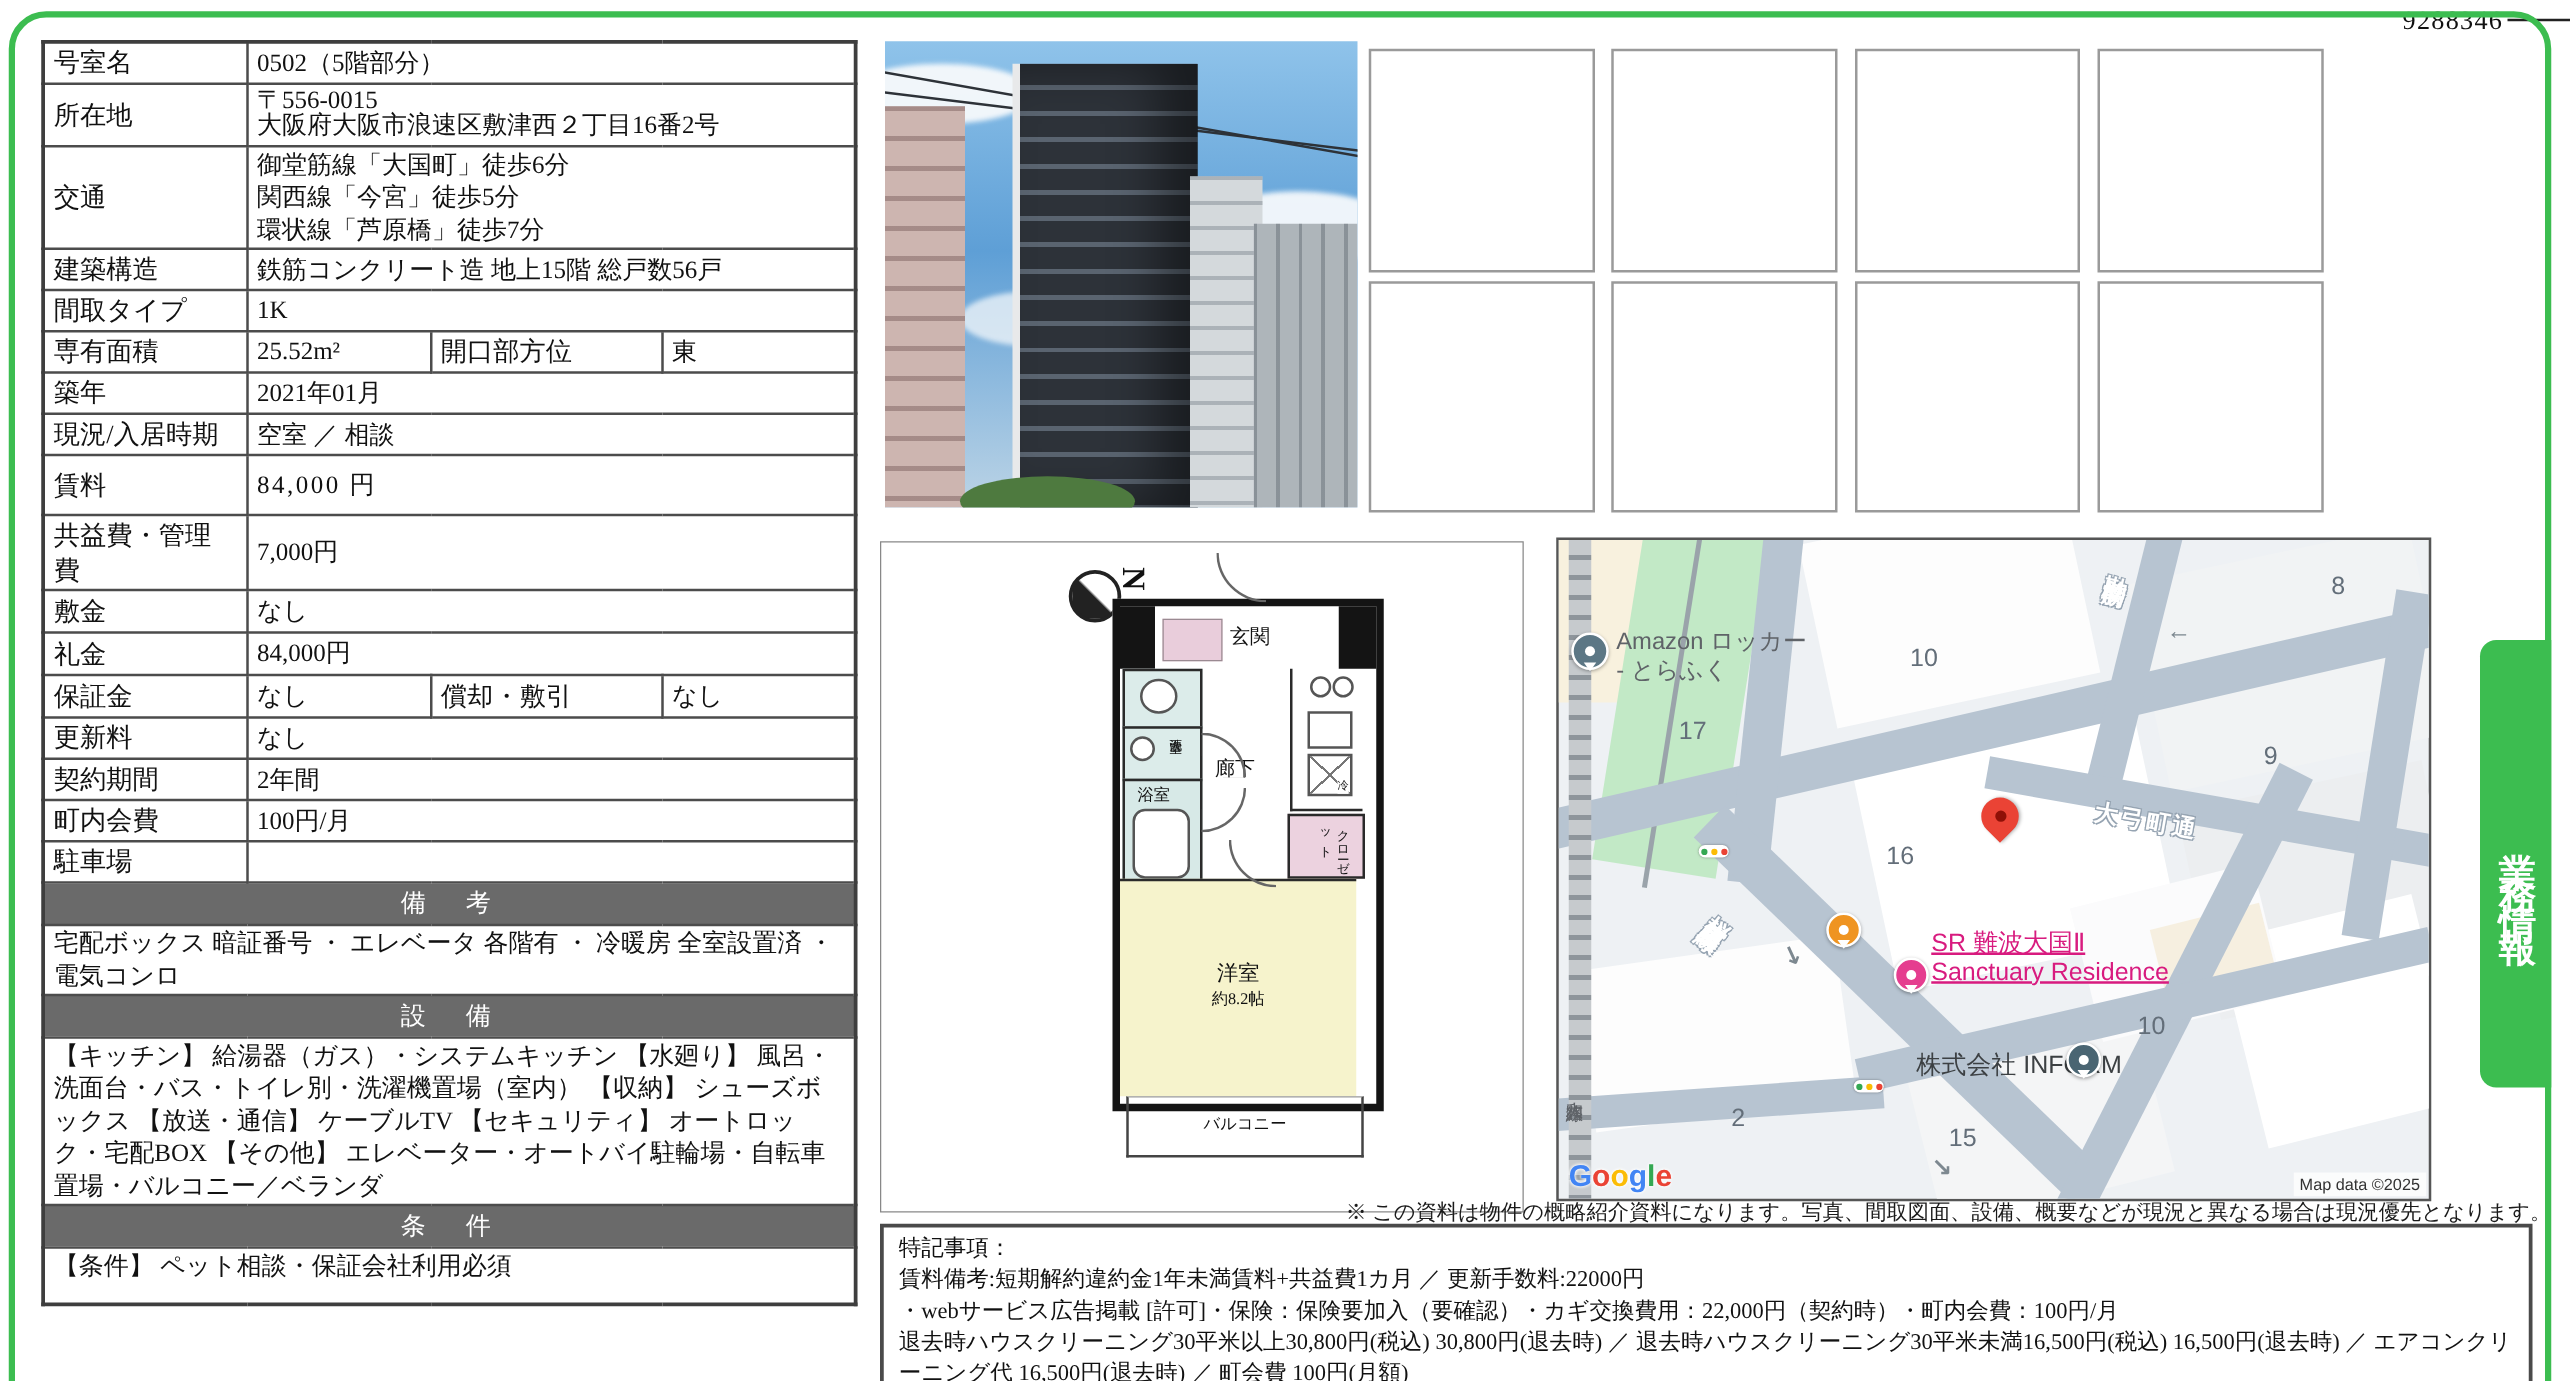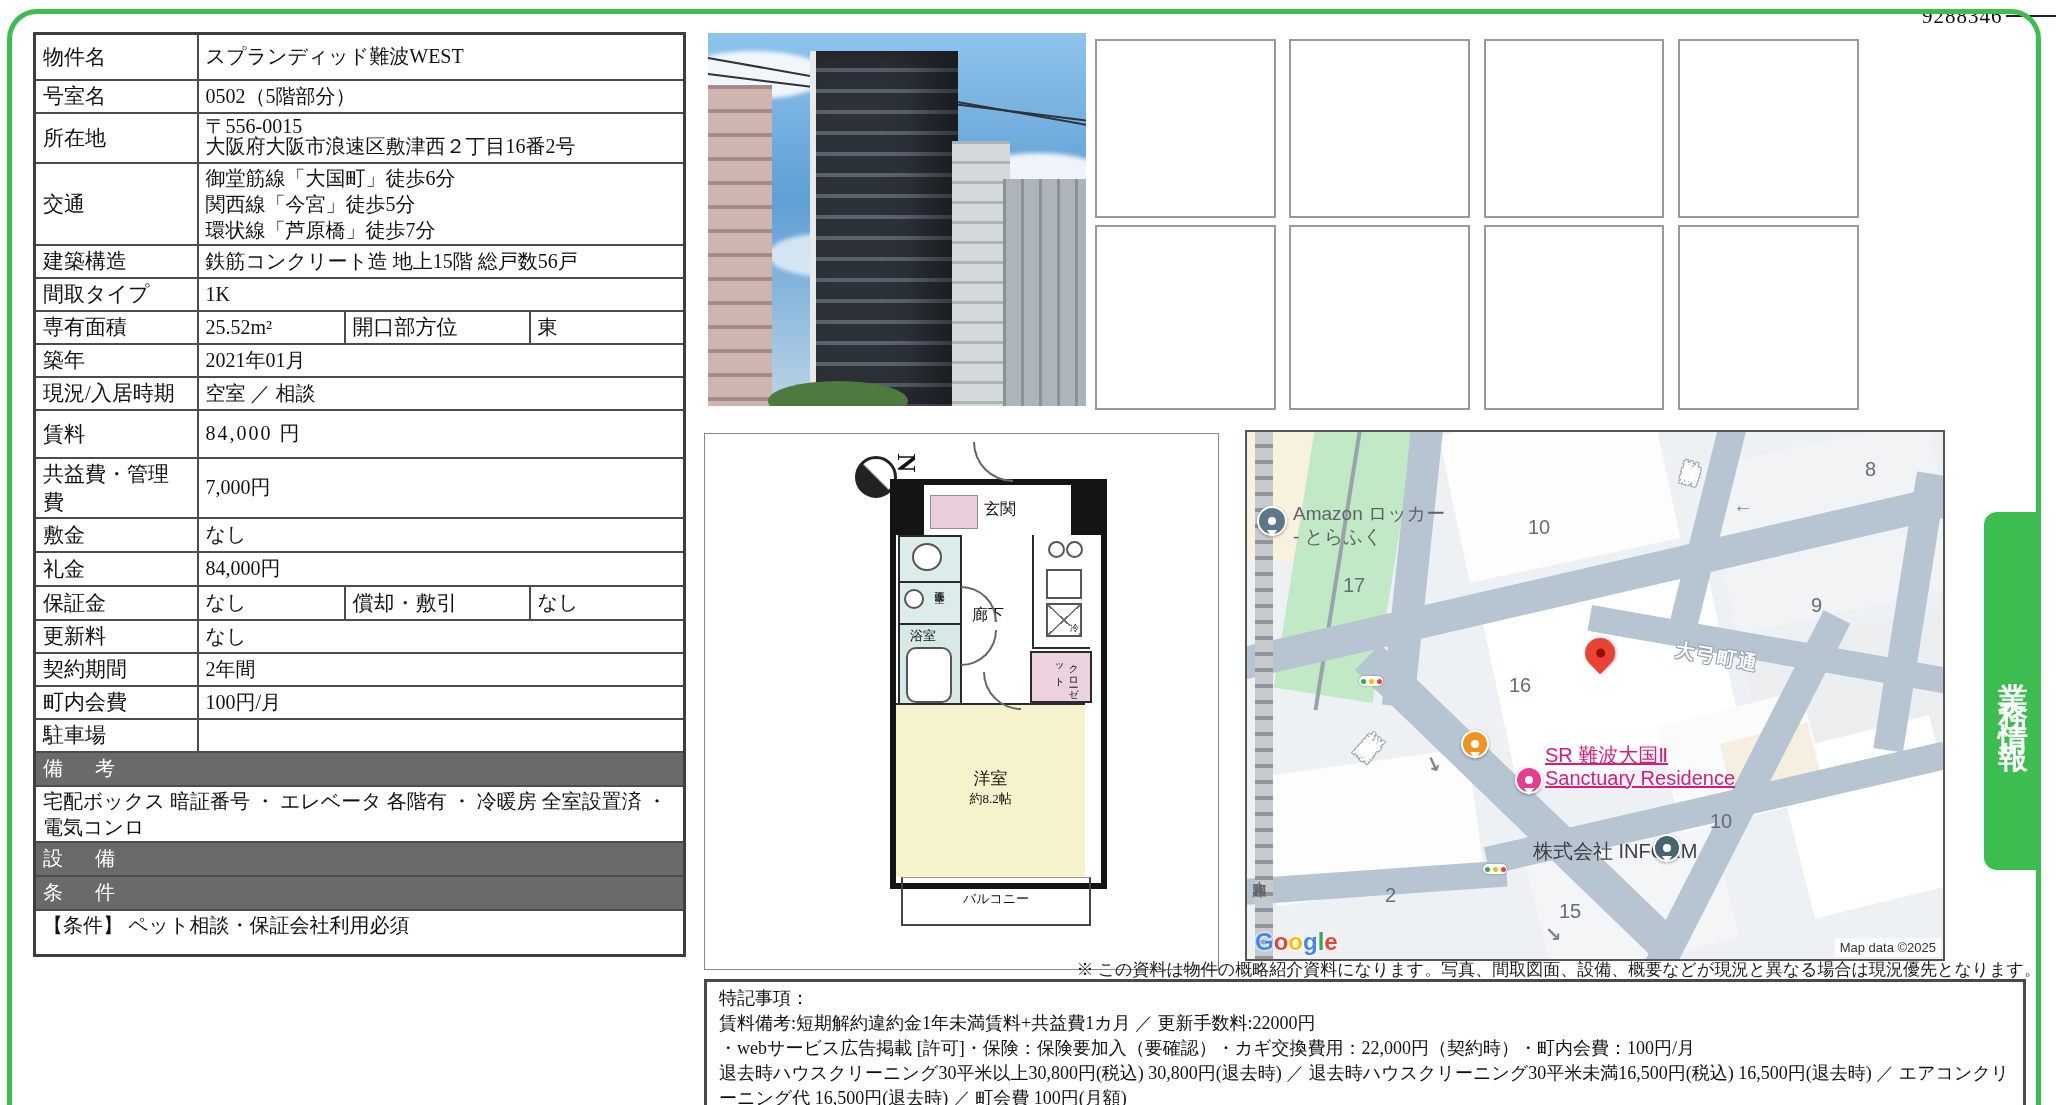--- a/index.html
+++ b/index.html
@@ -24,21 +24,21 @@
               position:absolute;border:3px solid #3e3e3e;background:#fff;}
   #prop-table td{border:2px solid #4c4c4c;padding:1px 7px;font-size:20px;overflow:hidden;}
   #prop-table .lbl{font-size:21px;}
   tr.rA{height:46px;} tr.rA td{font-size:26px;}
   tr.rB{height:33px;} tr.rC{height:50px;} tr.rD{height:80px;}
   tr.rE{height:48px;} tr.rF{height:34px;}
   tr.rent td.val{font-size:40px;letter-spacing:2px;}
   .postal{font-size:20px;line-height:16px;}
   .addr{font-size:20px;line-height:24px;}
   .transit div{font-size:20px;line-height:26px;}
-  tr.hdr td{background:#6a6a6a;color:#fff;font-size:23px;height:30px;
+  tr.hdr td{background:#6a6a6a;color:#fff;text-align:center;font-size:23px;height:30px;
             padding:1px 0;letter-spacing:6px;border:2px solid #4c4c4c;}
   tr.sect td{font-size:18px;line-height:26px;padding:4px 9px;vertical-align:top;}
   tr.sect.remarks{height:54px;} tr.sect.equip{height:116px;} tr.sect.cond{height:46px;}
 
   
   #photo{left:708px;top:33px;width:378px;height:373px;overflow:hidden;
          background:linear-gradient(180deg,#8fc3ea 0%,#5e9fd6 45%,#bcd4e6 100%);}
   .cloud{position:absolute;background:#fdfdfd;border-radius:50%;filter:blur(2px);opacity:.9;}
   #cloud1{left:-30px;top:18px;width:150px;height:48px;}
   #cloud2{left:250px;top:120px;width:160px;height:60px;}
@@ -188,24 +188,20 @@
   <div class="abs" id="green-frame"></div>
 
   <table id="prop-table">
     <colgroup>
         <col style="width:163px">
         <col style="width:147px">
         <col style="width:185px">
         <col style="width:155px">
       </colgroup>
     <tbody>
-    <tr class="rA">
-          <td class="lbl">物件名</td>
-        <td class="val" colspan="3">スプランディッド難波WEST</td>
-        </tr>
     <tr class="rB">
           <td class="lbl">号室名</td>
         <td class="val" colspan="3">0502（5階部分）</td>
         </tr>
     <tr class="rC">
           <td class="lbl">所在地</td>
         <td class="val" colspan="3">
           <div class="postal">〒556-0015</div>
           <div class="addr">大阪府大阪市浪速区敷津西２丁目16番2号</div>
           </td>
@@ -279,20 +275,23 @@
         <td class="val" colspan="3"></td>
         </tr>
     <tr class="hdr">
           <td colspan="4">備　考</td>
         </tr>
     <tr class="sect remarks">
           <td colspan="4">宅配ボックス 暗証番号 ・ エレベータ 各階有 ・ 冷暖房 全室設置済 ・ 電気コンロ</td>
         </tr>
     <tr class="hdr">
           <td colspan="4">設　備</td>
+        </tr>
+    <tr class="sect equip">
+          <td colspan="4">【キッチン】 給湯器（ガス）・システムキッチン 【水廻り】 風呂・洗面台・バス・トイレ別・洗濯機置場（室内） 【収納】 シューズボックス 【放送・通信】 ケーブルTV 【セキュリティ】 オートロック・宅配BOX 【その他】 エレベーター・オートバイ駐輪場・自転車置場・バルコニー／ベランダ</td>
         </tr>
     <tr class="hdr">
           <td colspan="4">条　件</td>
         </tr>
     <tr class="sect cond">
           <td colspan="4">【条件】 ペット相談・保証会社利用必須</td>
         </tr>
   </tbody>
     </table>
 

